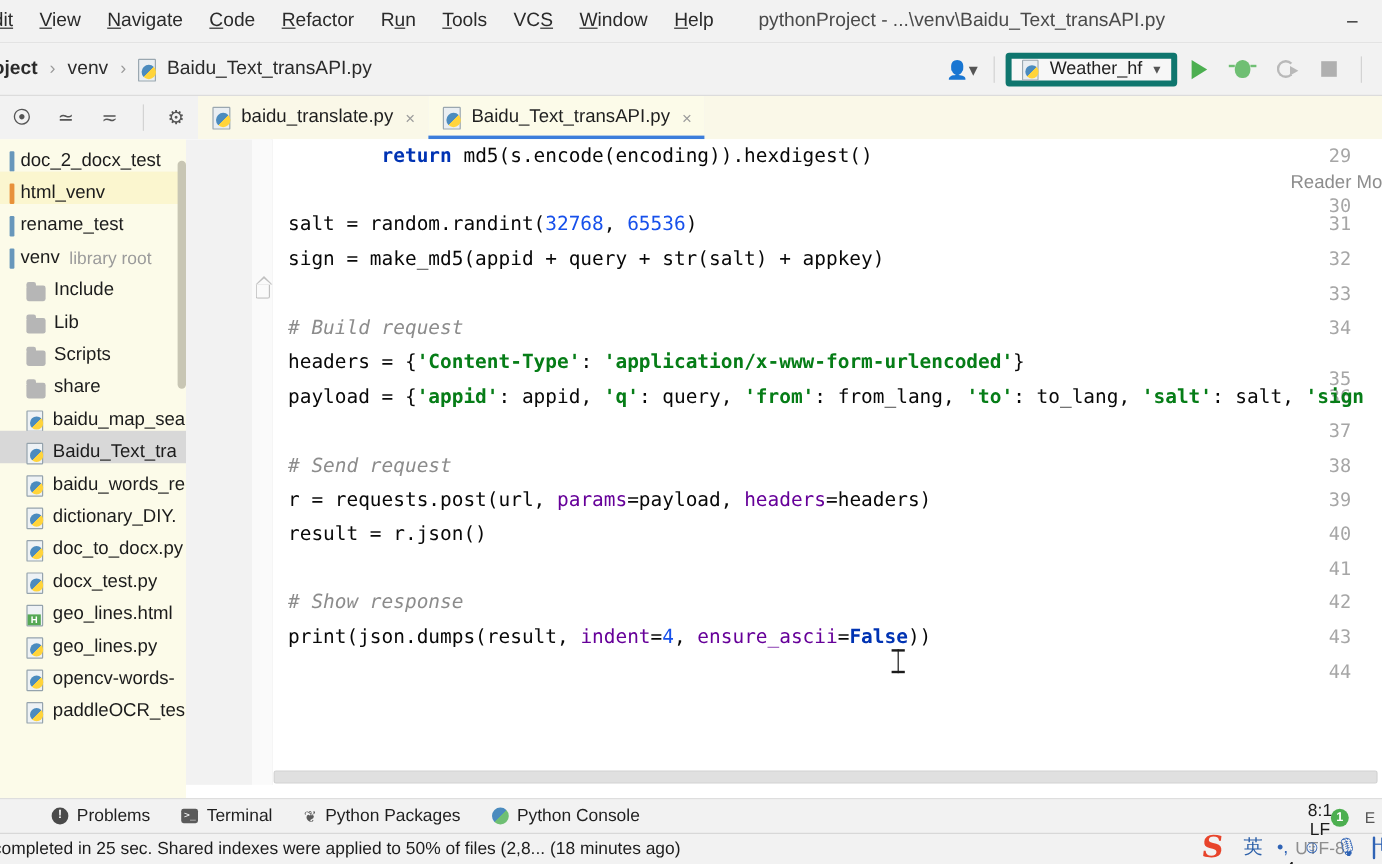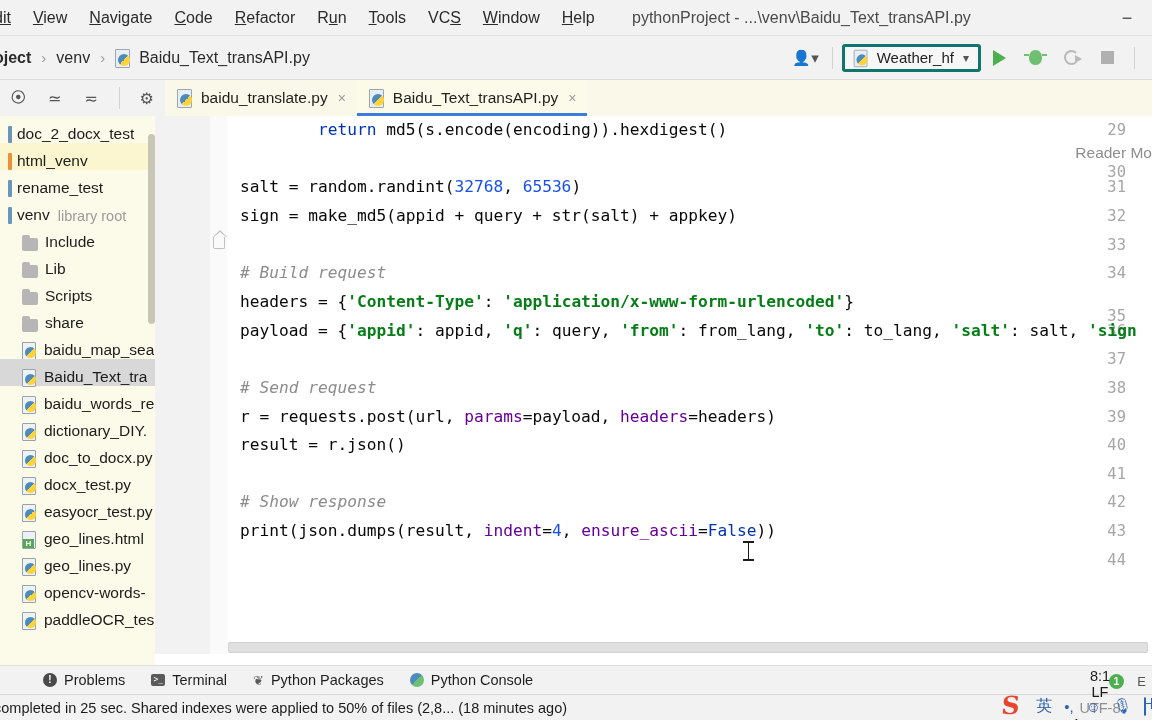--- a/index.html
+++ b/index.html
@@ -58,21 +58,21 @@
     content: ""; position: absolute; left: 3px; top: 5px; width: 12px; height: 12px;
     border-radius: 50%;
     background:
       linear-gradient(135deg, #4b8bbe 0 50%, #ffd43b 50% 100%);
   }
   .nav-right { margin-left: auto; display: flex; align-items: center; padding-right: 8px; }
   .user-ico { width: 34px; text-align: center; font-size: 15px; color: #555; }
   .vdiv { width: 1px; height: 22px; background: #d3d3d3; margin: 0 9px; }
   .runcfg {
     display: flex; align-items: center; height: 28px;
-    border: 3px solid #0f766e; border-radius: 3px; background: #f7f7f7;
+    border: 5px solid #0f766e; border-radius: 3px; background: #f7f7f7;
     padding: 0 9px 0 8px; font-size: 15px; color: #1f1f1f; white-space: nowrap;
   }
   .runcfg .py-ico { transform: scale(.92); }
   .runcfg .chev { margin-left: 9px; color: #555; font-size: 12px; }
   .tbtn { width: 36px; height: 34px; display: flex; align-items: center; justify-content: center; }
   .tri-run {
     width: 0; height: 0; border-left: 13px solid #4caf50;
     border-top: 8px solid transparent; border-bottom: 8px solid transparent;
   }
   .bug {
@@ -194,21 +194,21 @@
     content:""; position:absolute; left:0px; top:-5px;
     border-left:6px solid transparent; border-right:6px solid transparent;
     border-bottom:5.6px solid #fafafa;
   }
   .code {
     position: absolute; left: 72px; top: 0; width: 925px; height: 549px;
     font-family: "DejaVu Sans Mono", monospace; font-size: 16.2px;
     white-space: pre; color: #111;
   }
   .cline { position: absolute; left: 13px; height: 28.6px; line-height: 28.6px; white-space: pre; }
-  .kw   { color: #0033b3; font-weight: normal; margin-top: 24px; }
+  .kw   { color: #0033b3; font-weight: bold; margin-top: 24px; }
   .str  { color: #067d17; font-weight: bold; }
   .num  { color: #1750eb; }
   .cmt  { color: #8c8c8c; font-style: italic; }
   .kwarg{ color: #660099; }
   .plain{ color: #080808; }
   .caret {
     position: absolute; width: 11px; height: 20px; pointer-events: none;
   }
   .caret::before, .caret::after {
     content:""; position:absolute; left:0; width:11px; height:1.6px; background:#1b1b1b;
@@ -416,24 +416,20 @@
         <span class="fileico py"></span>
         <span class="lbl">dictionary_DIY.</span>
       </div>
       <div class="tnode ind2">
         <span class="fileico py"></span>
         <span class="lbl">doc_to_docx.py</span>
       </div>
       <div class="tnode ind2">
         <span class="fileico py"></span>
         <span class="lbl">docx_test.py</span>
-      </div>
-      <div class="tnode ind2">
-        <span class="fileico py"></span>
-        <span class="lbl">easyocr_test.py</span>
       </div>
       <div class="tnode ind2">
         <span class="fileico html"></span>
         <span class="lbl">geo_lines.html</span>
       </div>
       <div class="tnode ind2">
         <span class="fileico py"></span>
         <span class="lbl">geo_lines.py</span>
       </div>
       <div class="tnode ind2">

